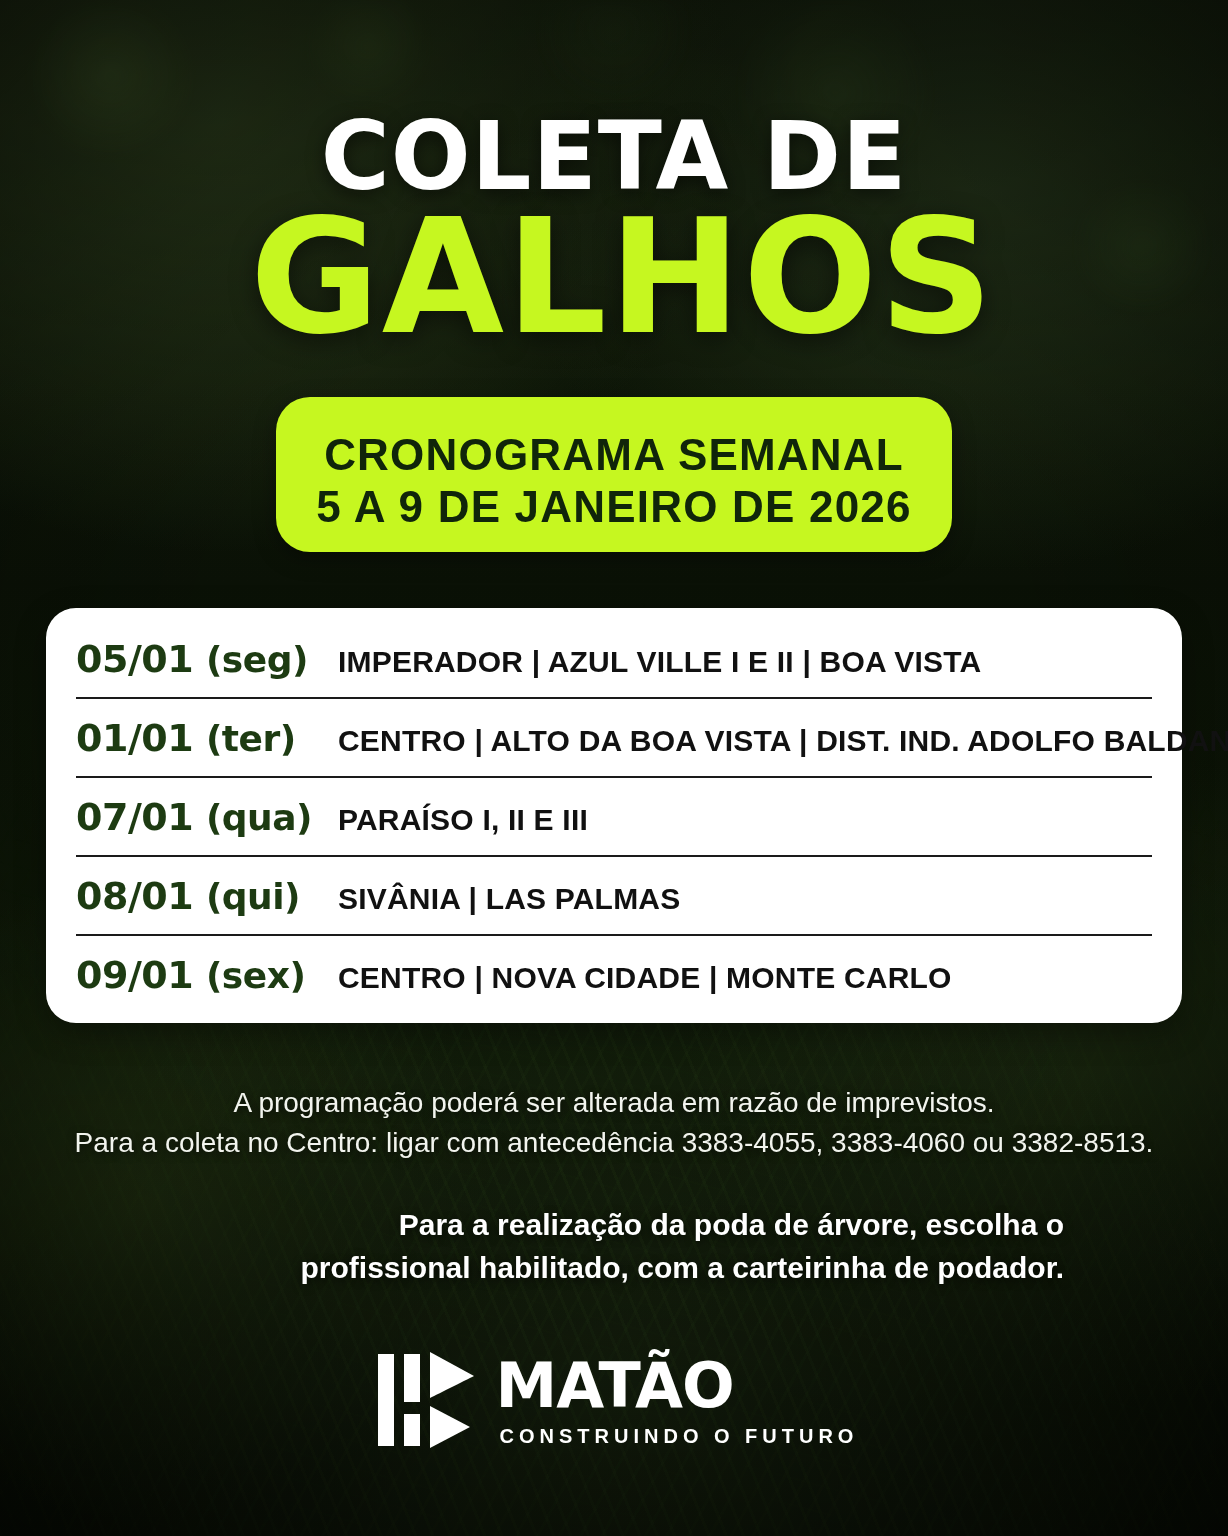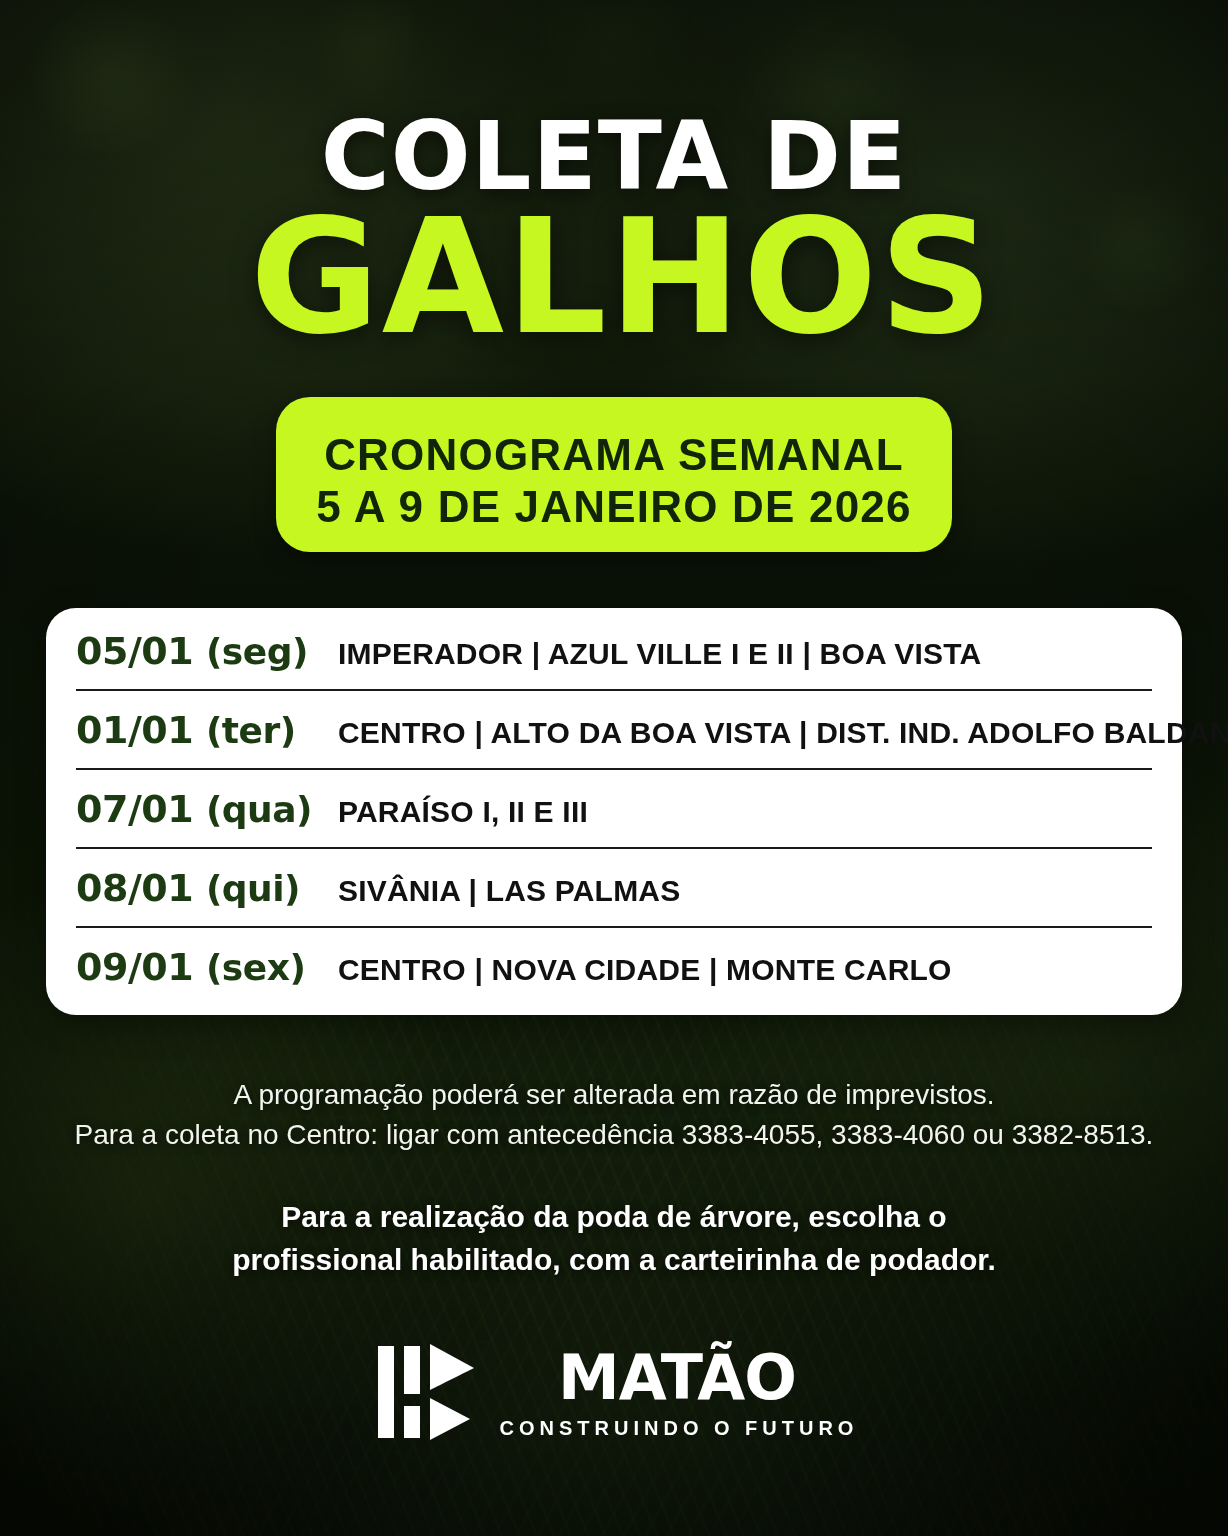--- a/index.html
+++ b/index.html
@@ -123,21 +123,21 @@
     line-height: 1.18;
     white-space: nowrap;
   }
 
   
   .schedule-card {
     margin-top: 56px;
     width: 1136px;
     background: #ffffff;
     border-radius: 30px;
-    padding: 4px 30px 10px 30px;
+    padding: 12px 30px 10px 30px;
     box-shadow: 0 10px 30px rgba(0,0,0,0.35);
   }
 
   .schedule-row {
     display: flex;
     align-items: baseline;
     padding: 17px 0 16px 0;
     border-bottom: 2px solid #1a1a1a;
   }
   .schedule-row:last-child { border-bottom: none; }
@@ -184,35 +184,36 @@
     width: 900px;
     text-align: center;
   }
   .highlight-line {
     font-family: "Liberation Sans", sans-serif;
     font-weight: 700;
     font-size: 30px;
     line-height: 1.45;
     color: #ffffff;
     text-shadow: 0 2px 10px rgba(0,0,0,0.65);
+    text-align: right;
   }
 
   
   .logo {
     margin-top: 58px;
     display: flex;
     align-items: center;
     justify-content: center;
     gap: 4px;
   }
   .logo-mark { display: block; }
   .logo-text-wrap {
     display: flex;
     flex-direction: column;
-    align-items: center;
+    align-items: flex-start;
     margin-left: 10px;
   }
   .logo-word {
     font-family: "DejaVu Sans", sans-serif;
     font-weight: 700;
     font-size: 62px;
     letter-spacing: -1px;
     color: #ffffff;
     line-height: 1;
   }

